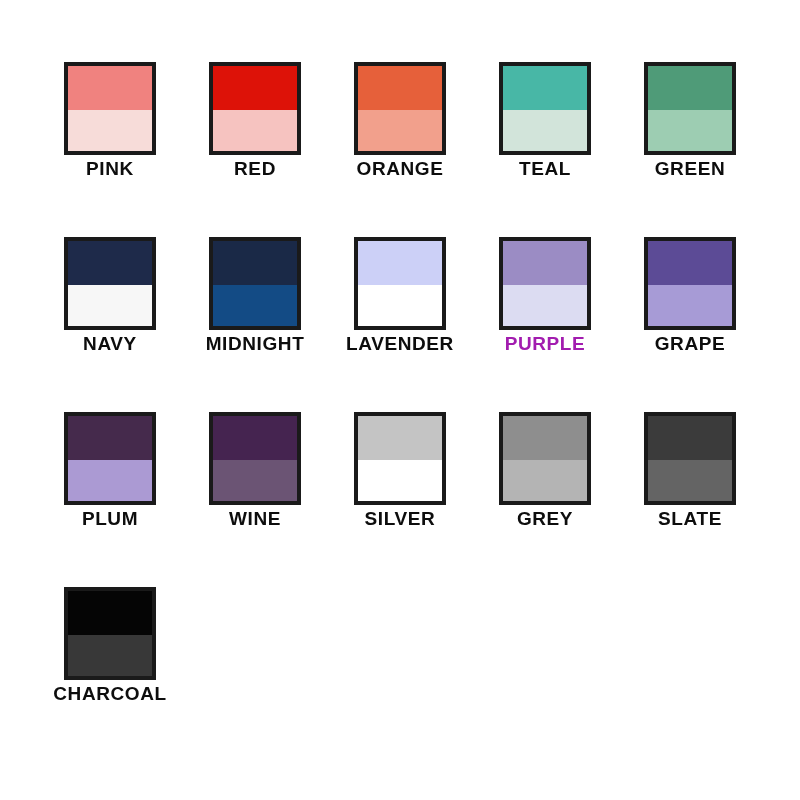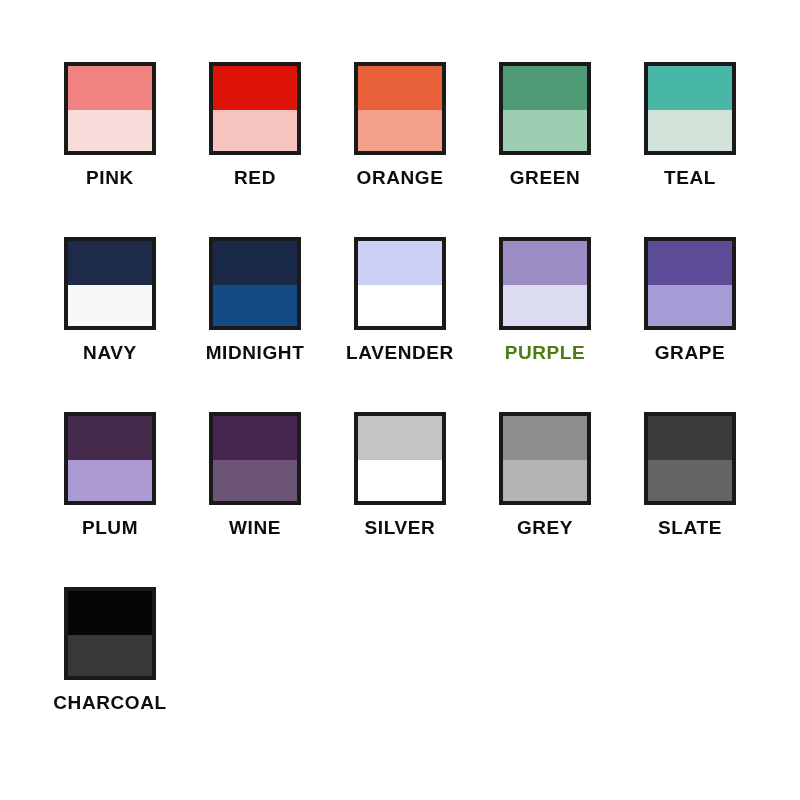--- a/index.html
+++ b/index.html
@@ -52,21 +52,21 @@
     height: 52%;
     width: 100%;
   }
 
   .swatch-bottom {
     height: 48%;
     width: 100%;
   }
 
   .swatch-label {
-    margin-top: 13px;
+    margin-top: 4px;
     font-family: "Liberation Sans", sans-serif;
     font-weight: bold;
     font-size: 19px;
     letter-spacing: 0.6px;
     color: #0d0d0d;
     text-align: center;
     white-space: nowrap;
     line-height: 1;
   }
 
@@ -106,34 +106,34 @@
       </div>
       <div class="swatch-cell">
         <div class="swatch-box" style="border-color: rgb(26, 26, 26);">
           <div class="swatch-top" style="background: rgb(230, 96, 58);"></div>
           <div class="swatch-bottom" style="background: rgb(242, 160, 140);"></div>
         </div>
         <div class="swatch-label" style="color: rgb(13, 13, 13);">ORANGE</div>
       </div>
       <div class="swatch-cell">
         <div class="swatch-box" style="border-color: rgb(26, 26, 26);">
+          <div class="swatch-top" style="background: rgb(72, 183, 166);"></div>
+          <div class="swatch-bottom" style="background: rgb(210, 228, 218);"></div>
+        </div>
+        <div class="swatch-label" style="color: rgb(13, 13, 13);">TEAL</div>
+      </div>
+      <div class="swatch-cell">
+        <div class="swatch-box" style="border-color: rgb(26, 26, 26);">
           <div class="swatch-top" style="background: rgb(79, 155, 120);"></div>
           <div class="swatch-bottom" style="background: rgb(157, 205, 178);"></div>
         </div>
         <div class="swatch-label" style="color: rgb(13, 13, 13);">GREEN</div>
       </div>
       <div class="swatch-cell">
         <div class="swatch-box" style="border-color: rgb(26, 26, 26);">
-          <div class="swatch-top" style="background: rgb(72, 183, 166);"></div>
-          <div class="swatch-bottom" style="background: rgb(210, 228, 218);"></div>
-        </div>
-        <div class="swatch-label" style="color: rgb(13, 13, 13);">TEAL</div>
-      </div>
-      <div class="swatch-cell">
-        <div class="swatch-box" style="border-color: rgb(26, 26, 26);">
           <div class="swatch-top" style="background: rgb(30, 42, 74);"></div>
           <div class="swatch-bottom" style="background: rgb(247, 247, 247);"></div>
         </div>
         <div class="swatch-label" style="color: rgb(13, 13, 13);">NAVY</div>
       </div>
       <div class="swatch-cell">
         <div class="swatch-box" style="border-color: rgb(26, 26, 26);">
           <div class="swatch-top" style="background: rgb(26, 41, 71);"></div>
           <div class="swatch-bottom" style="background: rgb(19, 75, 133);"></div>
         </div>
@@ -144,21 +144,21 @@
           <div class="swatch-top" style="background: rgb(204, 208, 247);"></div>
           <div class="swatch-bottom" style="background: rgb(255, 255, 255);"></div>
         </div>
         <div class="swatch-label" style="color: rgb(13, 13, 13);">LAVENDER</div>
       </div>
       <div class="swatch-cell">
         <div class="swatch-box" style="border-color: rgb(26, 26, 26);">
           <div class="swatch-top" style="background: rgb(155, 140, 196);"></div>
           <div class="swatch-bottom" style="background: rgb(220, 220, 242);"></div>
         </div>
-        <div class="swatch-label" style="color: #4d7c0f;">PURPLE</div>
+        <div class="swatch-label" style="color: #a21caf;">PURPLE</div>
       </div>
       <div class="swatch-cell">
         <div class="swatch-box" style="border-color: rgb(26, 26, 26);">
           <div class="swatch-top" style="background: rgb(92, 75, 150);"></div>
           <div class="swatch-bottom" style="background: rgb(167, 155, 214);"></div>
         </div>
         <div class="swatch-label" style="color: rgb(13, 13, 13);">GRAPE</div>
       </div>
       <div class="swatch-cell">
         <div class="swatch-box" style="border-color: rgb(26, 26, 26);">

